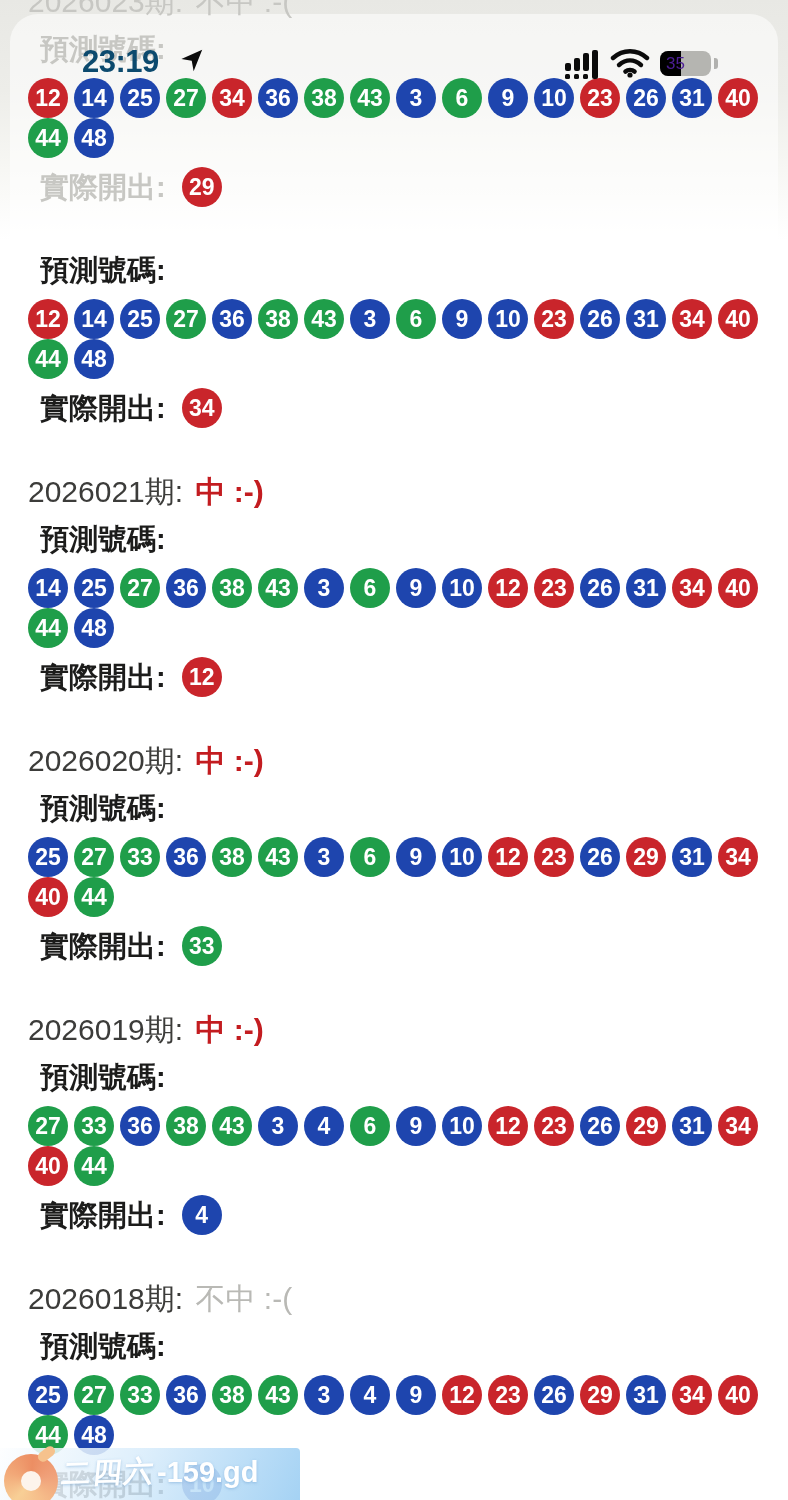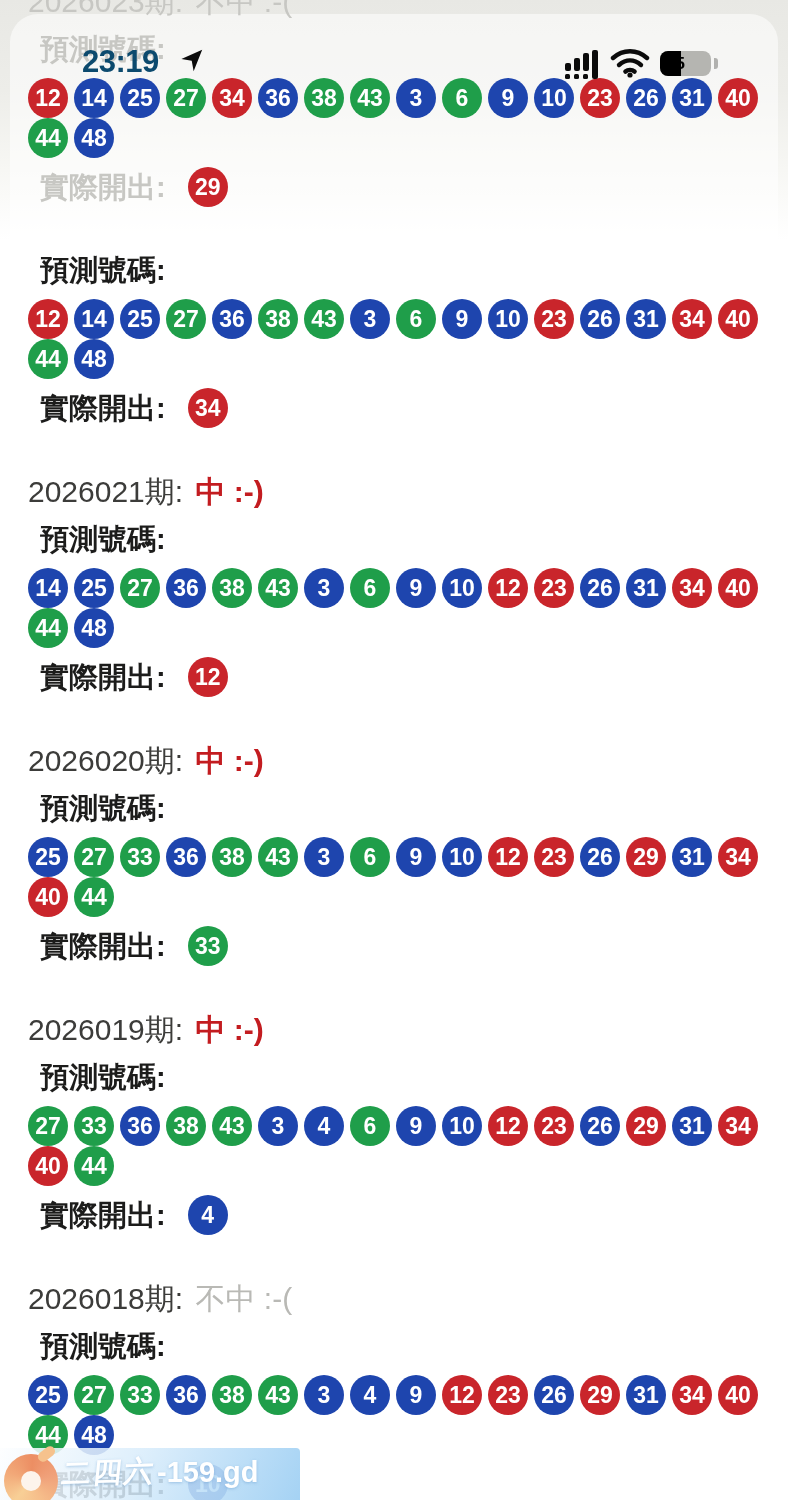--- a/index.html
+++ b/index.html
@@ -25,35 +25,35 @@
   .lbl { font-size:29px; line-height:34px; margin:12px; font-weight:700; color:#1c1c1b; }
   .balls { display:flex; flex-wrap:wrap; column-gap:6px; row-gap:0; margin-top:10px; width:732px; }
   .ball {
     width:40px; height:40px; border-radius:50%; flex:0 0 40px;
     display:flex; align-items:center; justify-content:center;
     color:#fff; font-weight:700; font-size:23px; line-height:1;
   }
   .r { background:var(--red); }
   .b { background:var(--blue); }
   .g { background:var(--green); }
-  .actual { margin-top:9px; display:flex; align-items:center; gap:10px; height:40px; }
+  .actual { margin-top:9px; display:flex; align-items:center; gap:4px; height:40px; }
   section.faded h3.period, section.faded .lbl, section.faded .result { color:#c7c7c3; }
 
   
   .status { position:absolute; left:0; top:0; width:788px; height:100px; z-index:6; pointer-events:none; }
   .time { position:absolute; left:82px; top:44px; font-size:31px; font-weight:700; color:#0c4a6e; letter-spacing:-.5px; }
   .loc { position:absolute; left:178px; top:47px; width:27px; height:27px; }
   .signal { position:absolute; left:565px; top:50px; width:34px; height:29px; }
   .sbar { position:absolute; background:#0b0b0b; width:6px; border-radius:2px; }
   .sdot { position:absolute; background:#0b0b0b; width:5px; height:5px; border-radius:1.5px; bottom:0; }
   .wifi { position:absolute; left:610px; top:48px; width:40px; height:30px; }
   .battery { position:absolute; left:660px; top:51px; width:58px; height:25px; }
   .batt { position:absolute; left:0; top:0; width:51px; height:25px; border-radius:8px; background:#b5b5b1; overflow:hidden; }
   .batt-fill { position:absolute; left:0; top:0; bottom:0; width:42%; background:#000; }
-  .batt-num { position:absolute; left:0; top:0; width:31px; height:25px; display:flex; align-items:center; justify-content:center; color:#000000; font-weight:700; font-size:17px; }
+  .batt-num { position:absolute; left:0; top:0; width:31px; height:25px; display:flex; align-items:center; justify-content:center; color:#4c1d95; font-weight:400; font-size:17px; }
   .batt-cap { position:absolute; right:0; top:7px; width:4px; height:11px; border-radius:0 3px 3px 0; background:rgba(120,120,116,.55); }
 
   
   .wm-bar {
     position:absolute; left:0; bottom:0; width:300px; height:52px; z-index:7;
     background:linear-gradient(115deg,rgba(253,254,255,.88) 0%,rgba(216,236,251,.86) 45%,rgba(158,207,243,.93) 100%);
     border-top-right-radius:4px;
   }
   .wm-logo { position:absolute; left:4px; bottom:-8px; width:54px; height:54px; border-radius:50%;
     background:conic-gradient(from 220deg,#f8cf96,#f2a878,#ec8e63,#f0a17a,#f6bd8a,#f8cf96); }

